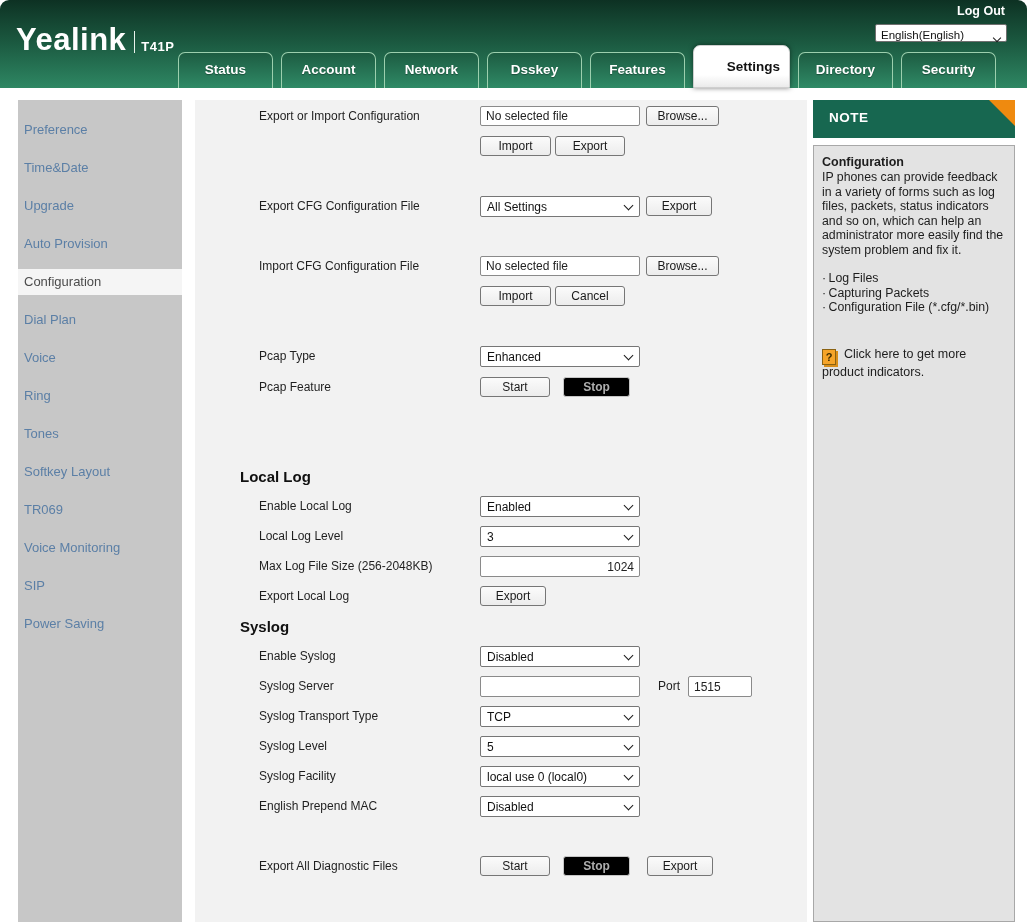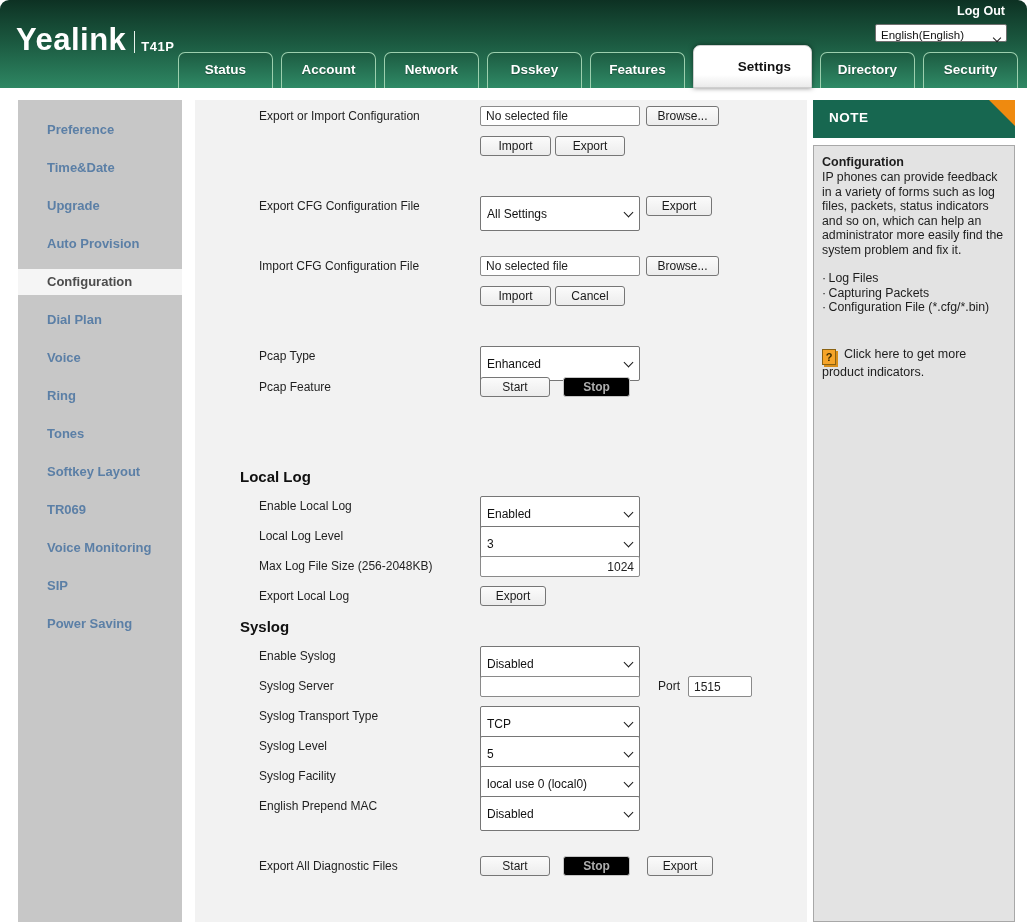--- a/index.html
+++ b/index.html
@@ -20,44 +20,44 @@
   .logo { position:absolute; left:16px; top:24px; display:flex; align-items:flex-end; color:#fff; }
   .logo .brand { font-size:31px; font-weight:bold; letter-spacing:.5px; line-height:32px; }
   .logo .bar { width:1px; height:22px; background:#e8f2ec; margin:0 6px 3px 8px; }
   .logo .model { font-size:13px; font-weight:bold; letter-spacing:.5px; margin-bottom:2px; }
 
   .tabs { position:absolute; left:178px; bottom:0; display:flex; align-items:flex-end; }
   .tab { width:95px; height:36px; margin-right:8px; border:1px solid #9ccfae; border-bottom:none;
     border-radius:7px 7px 0 0; background:linear-gradient(180deg,#1d5c42,#2f8a66);
     color:#fff; font-size:13.5px; font-weight:bold; text-align:center; line-height:34px;
     text-shadow:0 1px 1px rgba(0,0,0,.35); cursor:pointer; }
-  .tab.active { width:119px; height:43px; line-height:41px; color:#121212;
+  .tab.active { width:97px; height:43px; line-height:41px; color:#121212;
     background:linear-gradient(180deg,#ffffff 70%,#ebebeb 100%);
     border:1px solid #cfcfcf; box-shadow:0 0 5px rgba(0,0,0,.5); text-shadow:none;padding-left:24px; }
 
   
   .sidebar { position:absolute; left:18px; top:100px; width:164px; height:822px;
     background:#c7c7c7; padding-top:11px; }
   .side-item { height:38px; padding:6px 0; cursor:pointer; }
-  .side-item .s-label { display:block; line-height:26px; padding-left:29px;
-    font-size:13px; font-weight:bold; color:#5b7fa6; }
+  .side-item .s-label { display:block; line-height:26px; padding-left:6px;
+    font-size:13px; font-weight:normal; color:#5b7fa6; }
   .side-item.active { background:#f5f5f5; background-clip:content-box; }
   .side-item.active .s-label { color:#4c4c4c; }
 
   
   .content { position:absolute; left:195px; top:100px; width:612px; height:822px;
     background:#f2f2f2; }
   .row { position:absolute; left:0; width:612px; height:21px; }
   .lbl { position:absolute; left:64px; top:0; font-size:12px; color:#1f1f1f; line-height:21px; }
   .sec { position:absolute; left:45px; font-size:15px; font-weight:bold; color:#111; }
 
   .textbox { position:absolute; left:285px; top:0; width:160px; height:20px;
     border:1px solid #8a8a8a; border-radius:2px; background:#fff; color:#222;
     font:12px "Liberation Sans", sans-serif; padding:0 5px; }
-  .select { position:absolute; left:285px; top:0; width:160px; height:35px; background:#fff;
+  .select { position:absolute; left:285px; top:0; width:160px; height:21px; background:#fff;
     border:1px solid #767676; border-radius:2px; display:flex; align-items:center;
     justify-content:space-between; padding:0 7px 0 6px; font-size:12px; color:#111; cursor:default; }
   .chev { width:7px; height:7px; border-right:1.5px solid #1a1a1a; border-bottom:1.5px solid #1a1a1a;
     transform:rotate(45deg); margin-top:-3px; flex:none; }
   .lang-select .chev { width:6px; height:6px; }
 
   .btn { position:absolute; top:0; height:20px; background:linear-gradient(#fbfbfb,#ececec);
     border:1px solid #767676; border-radius:3px; color:#1a1a1a;
     font:12px "Liberation Sans", sans-serif; cursor:pointer; }
   .btn.disabled { color:#aeaeae; border-color:#c6c6c6; background:#000000; cursor:default;font-weight:bold; }

